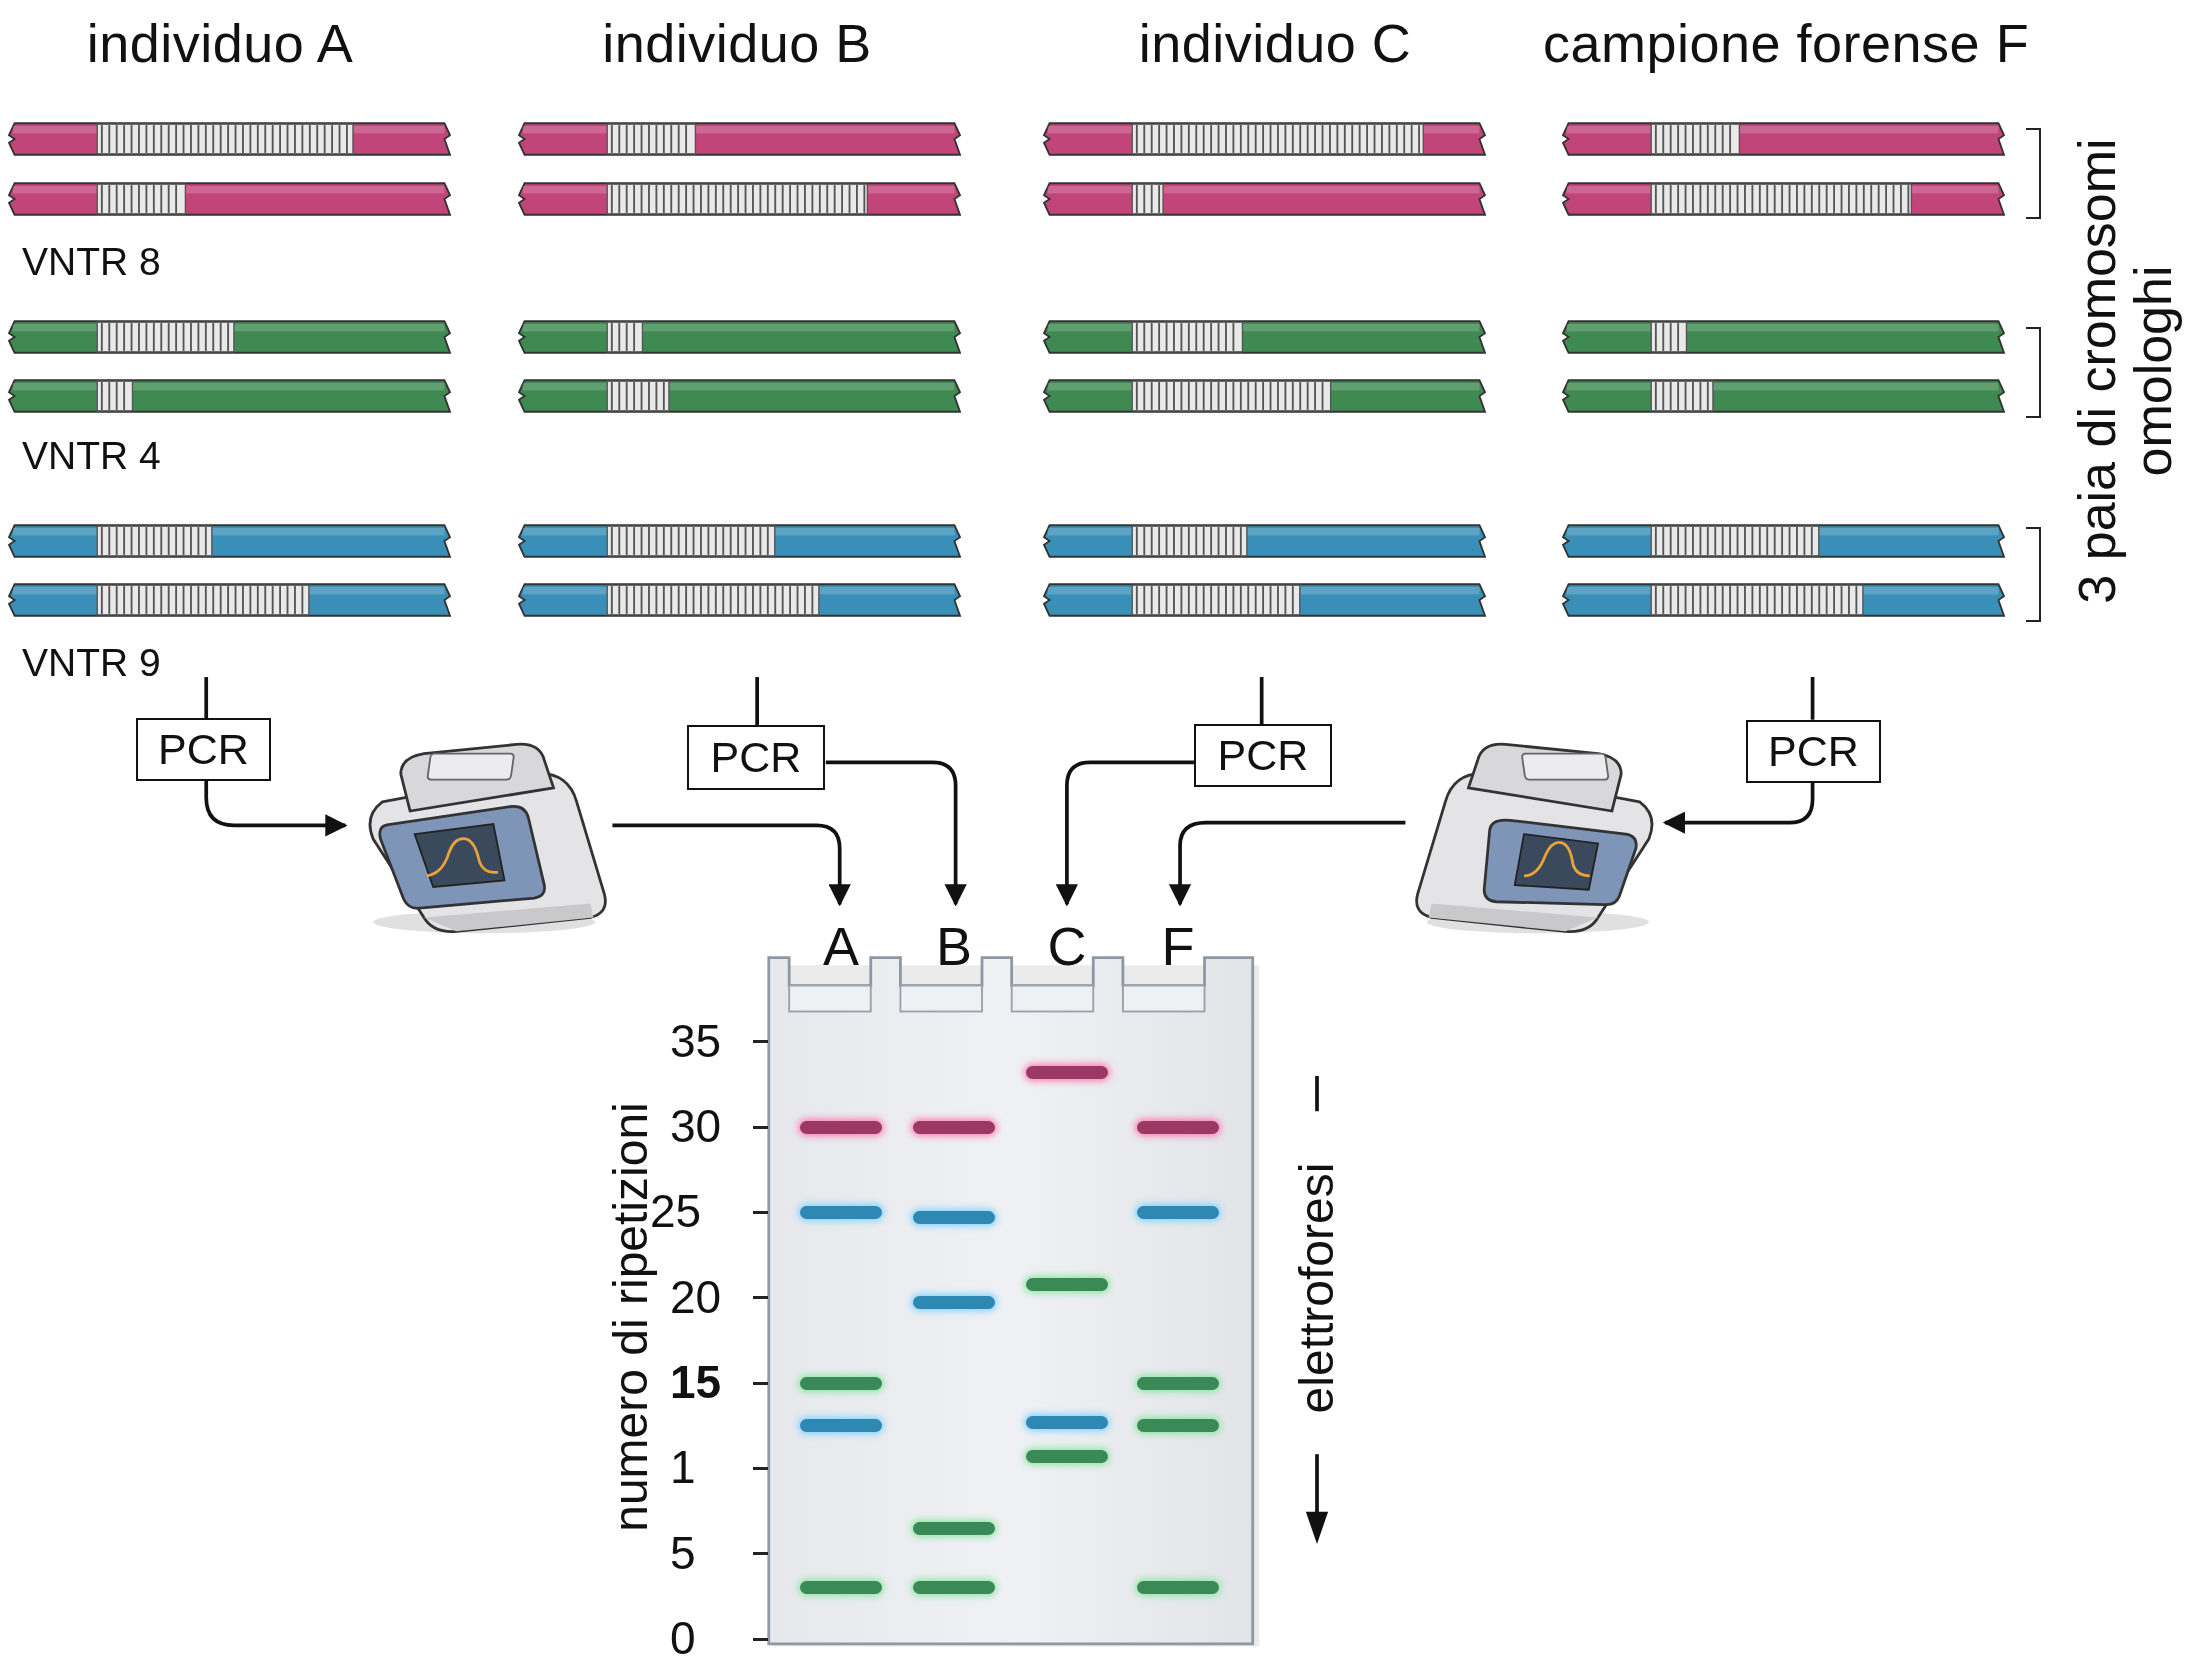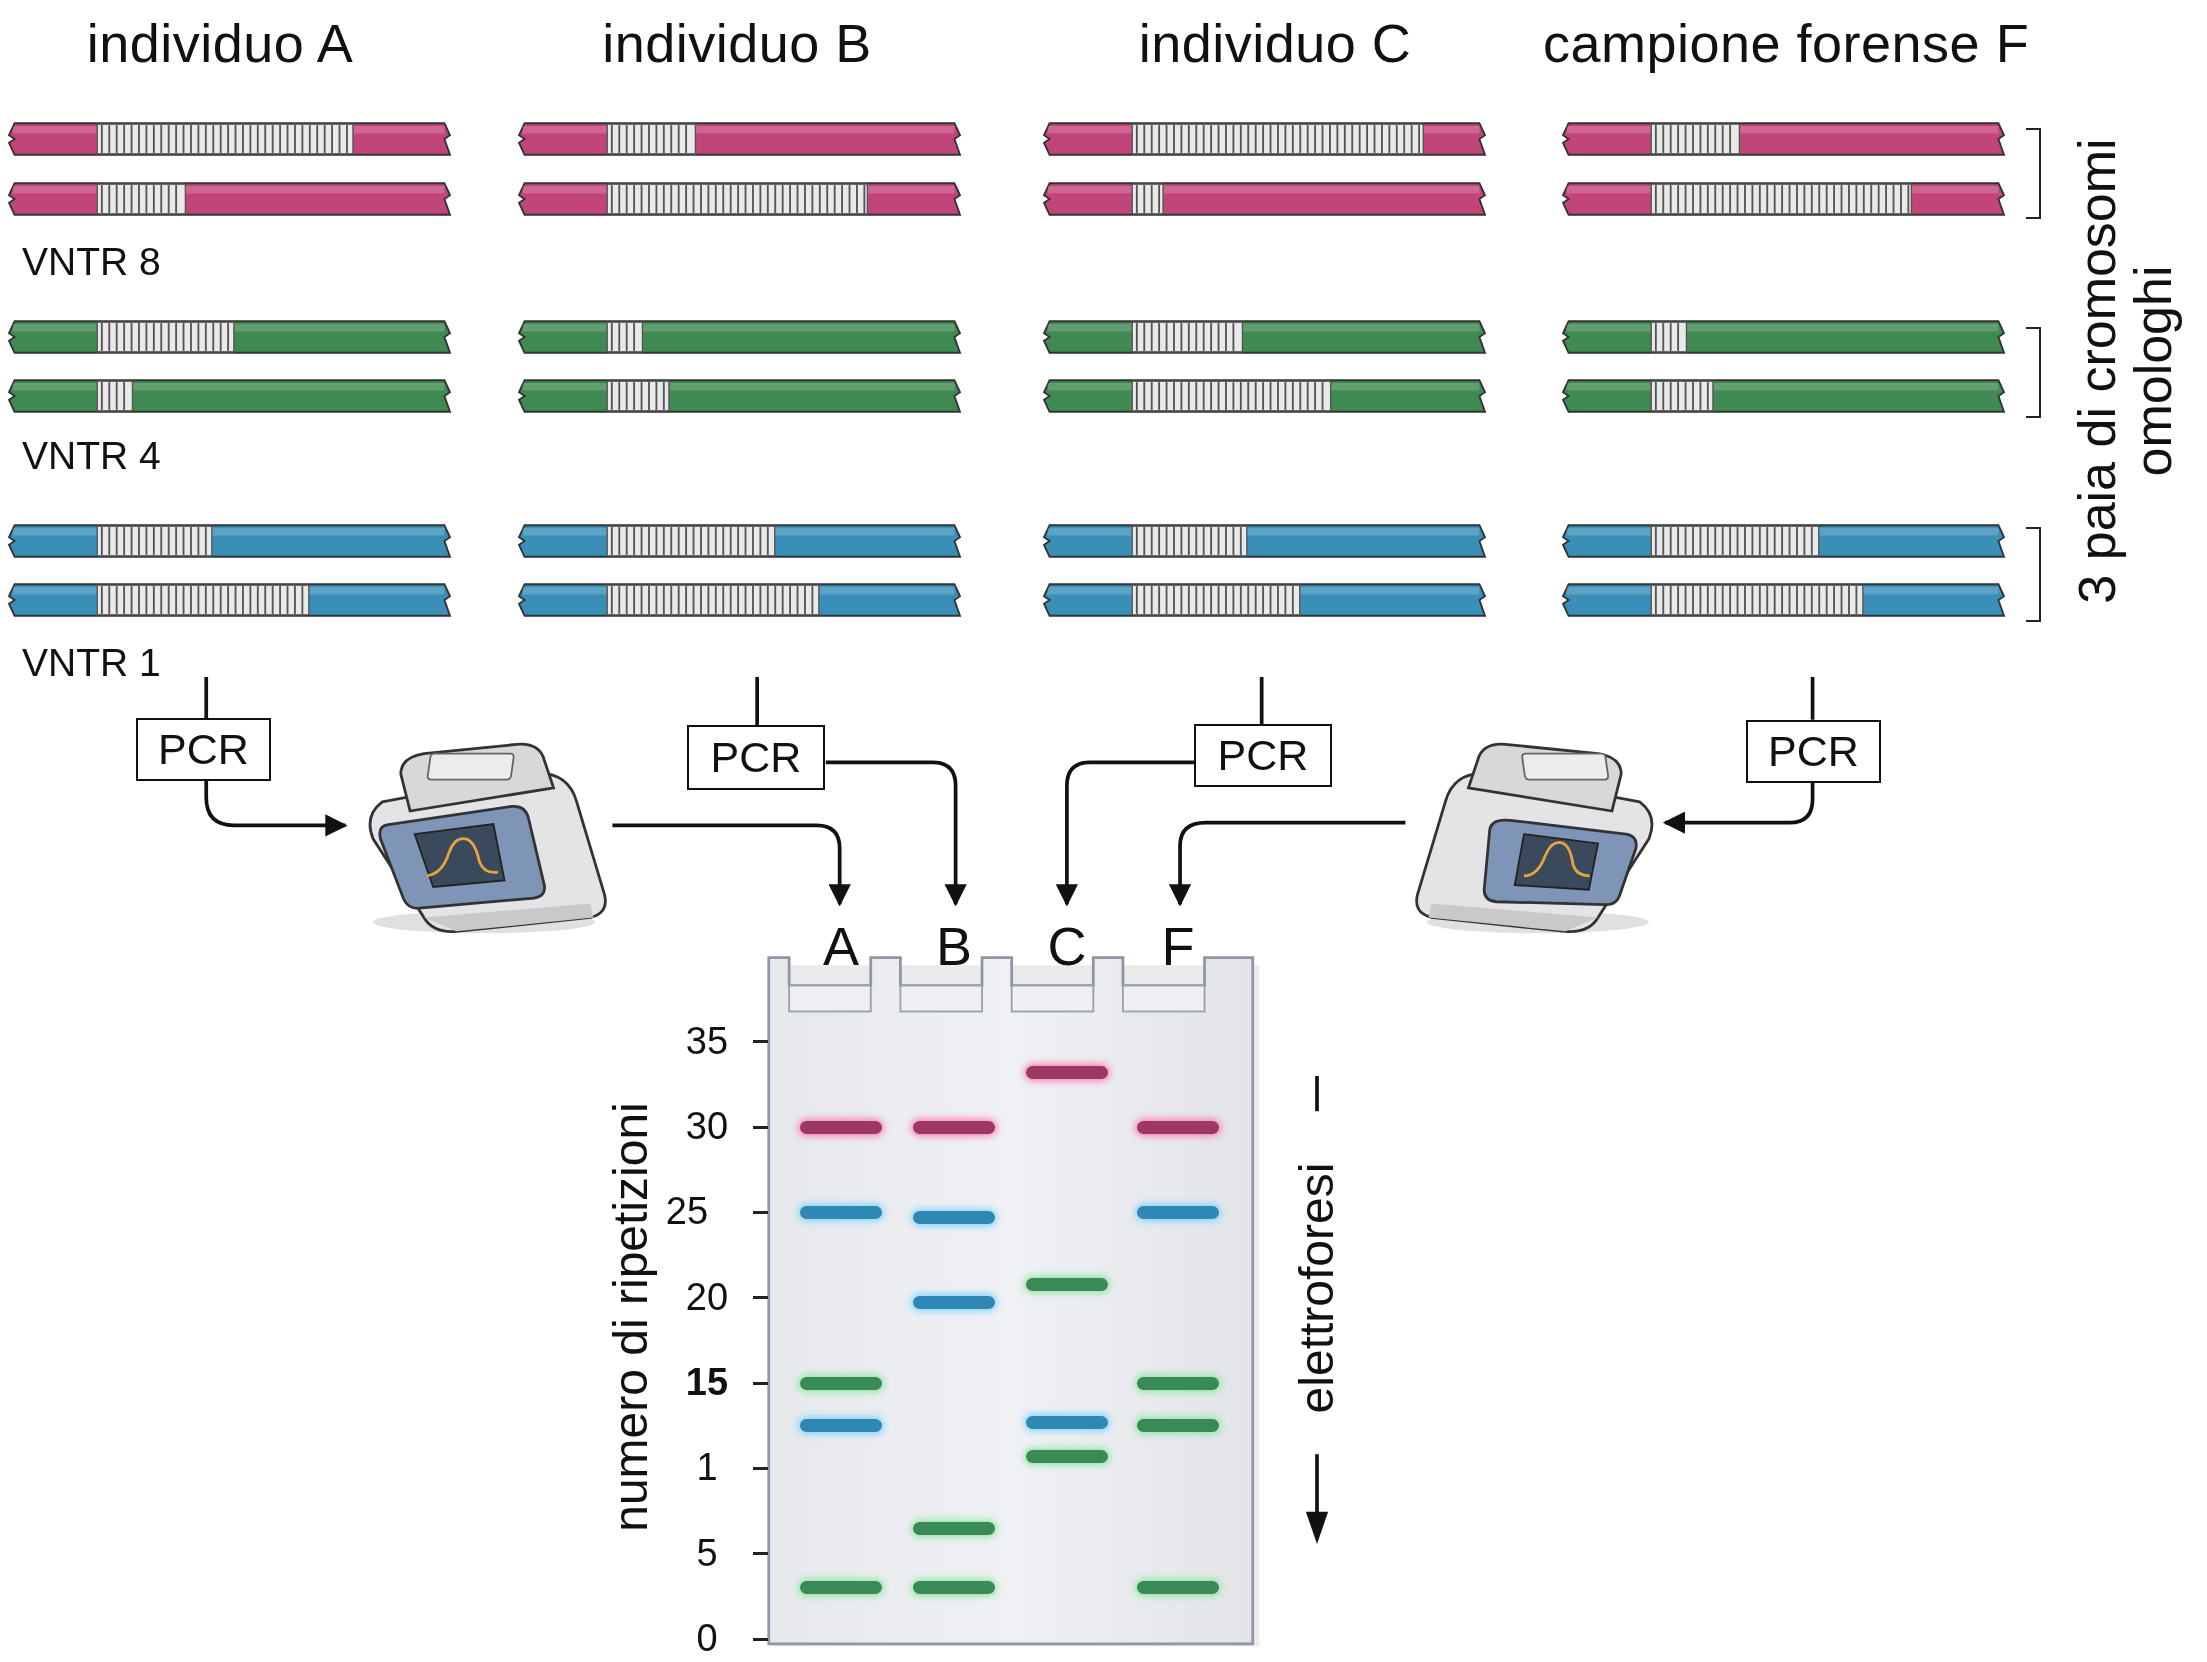--- a/index.html
+++ b/index.html
@@ -10,21 +10,21 @@
   .vntr-label { position:absolute; left:22px; font-size:39px; line-height:45px; white-space:nowrap; }
   .chrom { position:absolute; height:32px; }
   .chrom svg { display:block; overflow:visible; }
   .bracket { position:absolute; width:13px; border:2.8px solid #222; border-left:none; }
   .vert-label { position:absolute; font-size:52px; line-height:56px; white-space:nowrap; text-align:center;
                 transform-origin:center center; transform:rotate(-90deg); }
   .pcr-box { position:absolute; border:2.8px solid #111; background:#fff; font-size:43px; line-height:1; display:flex;
              align-items:center; justify-content:center; box-sizing:border-box; }
   svg.overlay { position:absolute; left:0; top:0; pointer-events:none; }
   .lane-label { position:absolute; font-size:54px; line-height:56px; transform:translateX(-50%); }
-  .tick-label { position:absolute; font-size:38px; line-height:46px; text-align:center; width:74px; }
+  .tick-label { position:absolute; font-size:46px; line-height:46px; text-align:left; width:74px; }
   .axis-label { position:absolute; font-size:48px; line-height:52px; white-space:nowrap; transform-origin:center center; transform:rotate(-90deg); text-align:center; }
   .band { position:absolute; height:13px; border-radius:6.5px; }
 </style>
 </head>
 <body>
 
 <div class="title" style="left:220px">individuo A</div>
 <div class="title" style="left:737px">individuo B</div>
 <div class="title" style="left:1275px">individuo C</div>
 <div class="title" style="left:1786px">campione forense F</div>
@@ -665,21 +665,21 @@
         <line x1="300" x2="300" y1="2" y2="32" stroke="#555" stroke-width="2"></line>
         <line x1="308" x2="308" y1="2" y2="32" stroke="#555" stroke-width="2"></line>
         <line x1="316" x2="316" y1="2" y2="32" stroke="#555" stroke-width="2"></line>
         <rect x="95" y="1" width="228" height="32" fill="none" stroke="#555" stroke-width="1.5"></rect>
       </svg>
     </div>
   </div>
 
 <div class="vntr-label" style="top:239px">VNTR 8</div>
 <div class="vntr-label" style="top:433px">VNTR 4</div>
-<div class="vntr-label" style="top:640px">VNTR 1</div>
+<div class="vntr-label" style="top:640px">VNTR 9</div>
 
 <div class="bracket" style="left:2026px; top:128px; height:87px"></div>
 <div class="bracket" style="left:2026px; top:327px; height:87px"></div>
 <div class="bracket" style="left:2026px; top:527px; height:91px"></div>
 
 <div class="vert-label" style="left:1837px; top:315px; width:575px;">
   <div>3 paia di cromosomi</div>
   <div>omologhi</div>
 </div>
 

